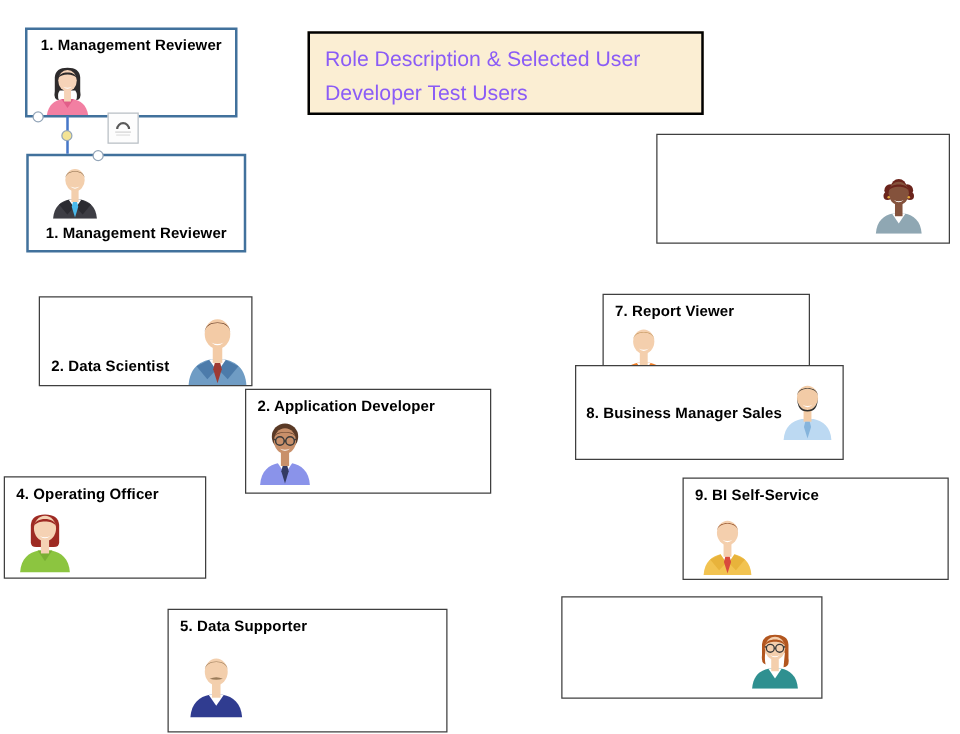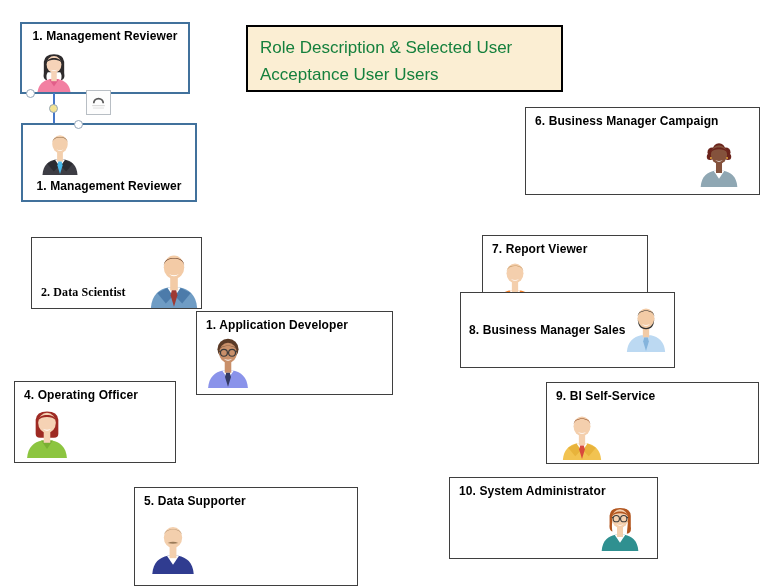--- a/index.html
+++ b/index.html
@@ -12,45 +12,45 @@
     overflow:hidden;
   }
   .card.selected{border:2px solid #41719C;}
   .card-label{
     position:absolute;font-weight:700;font-size:12px;color:#000000;white-space:nowrap;
     letter-spacing:0.1px;
   }
   .lp-top-center{top:5px;left:0;width:100%;text-align:center;}
   .lp-bottom-center{bottom:7px;left:0;width:100%;text-align:center;}
   .lp-top-left{top:6px;left:9px;}
-  .lp-bottom-left{bottom:8px;left:9px;font-family:Liberation Serif, serif;}
+  .lp-bottom-left{bottom:8px;left:9px;}
   .lp-middle-left{top:50%;left:8px;transform:translateY(-50%);}
   .avatar{position:absolute;}
   #title-box{
     position:absolute;background:#FBEED3;border:2px solid #000;box-sizing:border-box;
-    padding:7px 12px;font-size:17px;line-height:1.6;color:#15803d;font-weight:400;
+    padding:7px 12px;font-size:17px;line-height:1.6;color:#8b5cf6;font-weight:400;
   }
   .connector-line{position:absolute;background:#4677C8;width:2px;}
   .handle{
     position:absolute;width:9px;height:9px;border-radius:50%;
     background:#FFFFFF;border:1px solid #93A5B8;box-sizing:border-box;
   }
   .handle.adjust{background:#F3E394;}
   #arc-button{
     position:absolute;background:#FDFDFD;border:1px solid #B8BEC4;box-sizing:border-box;
     display:flex;align-items:center;justify-content:center;
   }
 </style>
 </head>
 <body>
 
 <div id="canvas">
   <div id="title-box" style="left: 246px; top: 25px; width: 317px; height: 67px;">
     <div>Role Description &amp; Selected User</div>
-    <div>Acceptance User Users</div>
+    <div>Developer Test Users</div>
   </div>
   <div id="cards">
       <div class="card selected" style="left: 20px; top: 22px; width: 170px; height: 72px;">
     <span class="card-label lp-top-center">1. Management Reviewer</span>
     <div class="avatar" style="left: 11px; top: 21px; width: 42px; height: 49px;"><svg viewBox="0 0 64 64" width="100%" height="100%" preserveAspectRatio="xMidYMax meet">
             <path d="M16.5,15 Q17.5,3.5 32,3.5 Q46.5,3.5 47.5,15 L47.5,32 Q49.5,42 42.5,43 Q45,36 41.5,31 L22.5,31 Q19,36 21.5,43 Q14.5,42 16.5,32 Z" fill="#2E2B2C"></path>
             <path d="M6.5,64 C7.5,49.5 15.5,43.5 25.5,41.5 L38.5,41.5 C48.5,43.5 56.5,49.5 57.5,64 Z" fill="#F27FA2"></path>
             <path d="M24.5,41.5 L32,52.5 L39.5,41.5 Z" fill="#E25E89"></path>
             <rect x="27.8" y="28" width="8.4" height="16.5" fill="#F6D3B8"></rect>
             <ellipse cx="32" cy="19" rx="11.3" ry="13" fill="#F6D3B8"></ellipse>
@@ -80,40 +80,40 @@
             <path d="M38.5,41.5 L32,49.5 L41,59 L50.5,47.5 Z" fill="#4C7BAA"></path>
             <path d="M24.5,41.5 L32,52.5 L39.5,41.5 Z" fill="#FFFFFF"></path>
             <rect x="27.8" y="28" width="8.4" height="16.5" fill="#F3CBA6"></rect>
             <path d="M29.6,44.5 L34.4,44.5 L35.8,50 L32,62.5 L28.2,50 Z" fill="#9E3A33"></path>
             <ellipse cx="32" cy="19" rx="11.3" ry="13" fill="#F3CBA6"></ellipse>
             <path d="M26.5,26.5 Q32,31.5 37.5,26.5 Q32,29.2 26.5,26.5 Z" fill="#FFFFFF"></path>
             <path d="M20.7,18 C20.7,6.5 43.3,6.5 43.3,18 C43.3,11.5 38.5,8.8 32,8.8 C25.5,8.8 20.7,11.5 20.7,18 Z" fill="#59301B"></path>
           </svg></div>
   </div>
       <div class="card" style="left: 196px; top: 311px; width: 197px; height: 84px;">
-    <span class="card-label lp-top-left">1. Application Developer</span>
+    <span class="card-label lp-top-left">2. Application Developer</span>
     <div class="avatar" style="left: 6px; top: 18px; width: 50px; height: 58px;"><svg viewBox="0 0 64 64" width="100%" height="100%" preserveAspectRatio="xMidYMax meet">
             <circle cx="32" cy="14.5" r="13.5" fill="#5A3A26"></circle>
             <path d="M6.5,64 C7.5,49.5 15.5,43.5 25.5,41.5 L38.5,41.5 C48.5,43.5 56.5,49.5 57.5,64 Z" fill="#8A93EA"></path>
             <path d="M24.5,41.5 L32,52.5 L39.5,41.5 Z" fill="#FFFFFF"></path>
             <rect x="27.8" y="28" width="8.4" height="16.5" fill="#C9906A"></rect>
             <path d="M29.6,44.5 L34.4,44.5 L35.8,50 L32,62.5 L28.2,50 Z" fill="#333A63"></path>
             <ellipse cx="32" cy="19" rx="11.3" ry="13" fill="#C9906A"></ellipse>
             <path d="M26.5,26.5 Q32,31.5 37.5,26.5 Q32,29.2 26.5,26.5 Z" fill="#FFFFFF"></path>
             <path d="M20.7,16.5 C20.7,8 43.3,8 43.3,16.5 C43.3,11.8 38.5,9.8 32,9.8 C25.5,9.8 20.7,11.8 20.7,16.5 Z" fill="#5A3A26"></path>
             <g stroke="#3A3A3A" stroke-width="1.5" fill="none">
               <circle cx="26.8" cy="19" r="4.4"></circle>
               <circle cx="37.2" cy="19" r="4.4"></circle>
               <line x1="31.2" y1="19" x2="32.8" y2="19"></line>
               <line x1="22.4" y1="18" x2="20.9" y2="17"></line>
               <line x1="41.6" y1="18" x2="43.1" y2="17"></line>
             </g>
           </svg></div>
   </div>
-      <div class="card" style="left: 14px; top: 381px; width: 162px; height: 82px;">
+      <div class="card" style="left: 3px; top: 381px; width: 162px; height: 82px;">
     <span class="card-label lp-top-left">4. Operating Officer</span>
     <div class="avatar" style="left: 7px; top: 18px; width: 50px; height: 58px;"><svg viewBox="0 0 64 64" width="100%" height="100%" preserveAspectRatio="xMidYMax meet">
             <path d="M17.5,33 L17.5,15 Q18.5,4.5 32,4.5 Q45.5,4.5 46.5,15 L46.5,33 Q46.5,38 41,38 L23,38 Q17.5,38 17.5,33 Z" fill="#9E2A23"></path>
             <path d="M6.5,64 C7.5,49.5 15.5,43.5 25.5,41.5 L38.5,41.5 C48.5,43.5 56.5,49.5 57.5,64 Z" fill="#8CC540"></path>
             <path d="M24.5,41.5 L32,52.5 L39.5,41.5 Z" fill="#79AF33"></path>
             <rect x="27.8" y="28" width="8.4" height="16.5" fill="#F5D2B4"></rect>
             <ellipse cx="32" cy="19" rx="11.3" ry="13" fill="#F5D2B4"></ellipse>
             <path d="M26.5,26.5 Q32,31.5 37.5,26.5 Q32,29.2 26.5,26.5 Z" fill="#FFFFFF"></path>
             <path d="M20.7,16 C21.5,6.8 42.5,6.8 43.3,16 C39.5,10.2 24.5,10.2 20.7,16 Z" fill="#9E2A23"></path>
           </svg></div>
@@ -123,21 +123,20 @@
     <div class="avatar" style="left: 12px; top: 26px; width: 52px; height: 60px;"><svg viewBox="0 0 64 64" width="100%" height="100%" preserveAspectRatio="xMidYMax meet">
             <path d="M6.5,64 C7.5,49.5 15.5,43.5 25.5,41.5 L38.5,41.5 C48.5,43.5 56.5,49.5 57.5,64 Z" fill="#303C90"></path>
             <path d="M24.5,41.5 L32,52.5 L39.5,41.5 Z" fill="#FFFFFF"></path>
             <rect x="27.8" y="28" width="8.4" height="16.5" fill="#F3CFAD"></rect>
             <ellipse cx="32" cy="19" rx="11.3" ry="13" fill="#F3CFAD"></ellipse>
             <path d="M25.5,25.8 Q32,22.8 38.5,25.8 Q32,27.8 25.5,25.8 Z" fill="#9A7B59"></path>
             <path d="M20.7,18 C20.7,6.5 43.3,6.5 43.3,18 C43.3,11.5 38.5,8.8 32,8.8 C25.5,8.8 20.7,11.5 20.7,18 Z" fill="#9A7B59"></path>
           </svg></div>
   </div>
       <div class="card" style="left: 525px; top: 107px; width: 235px; height: 88px;">
-    <span class="card-label lp-top-left">6. Business Manager Campaign</span>
     <div class="avatar" style="left: 170px; top: 25px; width: 46px; height: 54px;"><svg viewBox="0 0 64 64" width="100%" height="100%" preserveAspectRatio="xMidYMax meet">
             <circle cx="32" cy="11.5" r="8.5" fill="#6B241C"></circle>
             <circle cx="22.5" cy="15.5" r="6.5" fill="#6B241C"></circle>
             <circle cx="41.5" cy="15.5" r="6.5" fill="#6B241C"></circle>
             <circle cx="19.5" cy="22" r="4.5" fill="#6B241C"></circle>
             <circle cx="44.5" cy="22" r="4.5" fill="#6B241C"></circle>
             <path d="M6.5,64 C7.5,49.5 15.5,43.5 25.5,41.5 L38.5,41.5 C48.5,43.5 56.5,49.5 57.5,64 Z" fill="#8FA7B3"></path>
             <path d="M24.5,41.5 L32,52.5 L39.5,41.5 Z" fill="#FFFFFF"></path>
             <rect x="27.8" y="28" width="8.4" height="16.5" fill="#84523C"></rect>
             <ellipse cx="32" cy="19" rx="11.3" ry="13" fill="#84523C"></ellipse>
@@ -178,21 +177,20 @@
             <path d="M38.5,41.5 L32,49.5 L41,59 L50.5,47.5 Z" fill="#E8B33B"></path>
             <path d="M24.5,41.5 L32,52.5 L39.5,41.5 Z" fill="#FFFFFF"></path>
             <rect x="27.8" y="28" width="8.4" height="16.5" fill="#F4CFAD"></rect>
             <path d="M29.6,44.5 L34.4,44.5 L35.8,50 L32,62.5 L28.2,50 Z" fill="#D94A3D"></path>
             <ellipse cx="32" cy="19" rx="11.3" ry="13" fill="#F4CFAD"></ellipse>
             <path d="M26.5,26.5 Q32,31.5 37.5,26.5 Q32,29.2 26.5,26.5 Z" fill="#FFFFFF"></path>
             <path d="M20.7,18 C20.7,6.5 43.3,6.5 43.3,18 C43.3,11.5 38.5,8.8 32,8.8 C25.5,8.8 20.7,11.5 20.7,18 Z" fill="#8C4A22"></path>
           </svg></div>
   </div>
       <div class="card" style="left: 449px; top: 477px; width: 209px; height: 82px;">
-    <span class="card-label lp-top-left">10. System Administrator</span>
     <div class="avatar" style="left: 147px; top: 18px; width: 46px; height: 55px;"><svg viewBox="0 0 64 64" width="100%" height="100%" preserveAspectRatio="xMidYMax meet">
             <path d="M17.5,14.5 Q18.5,4 32,4 Q46.5,4 47,15 L47,30 Q48.5,39.5 41.5,40 L43,24 L21.5,22 Q20,30 21.5,37 Q16.5,35.5 17.5,27 Z" fill="#B2561F"></path>
             <path d="M6.5,64 C7.5,49.5 15.5,43.5 25.5,41.5 L38.5,41.5 C48.5,43.5 56.5,49.5 57.5,64 Z" fill="#2F9090"></path>
             <path d="M24.5,41.5 L32,52.5 L39.5,41.5 Z" fill="#FFFFFF"></path>
             <rect x="27.8" y="28" width="8.4" height="16.5" fill="#F4CFAD"></rect>
             <ellipse cx="32" cy="19" rx="11.3" ry="13" fill="#F4CFAD"></ellipse>
             <path d="M26.5,26.5 Q32,31.5 37.5,26.5 Q32,29.2 26.5,26.5 Z" fill="#FFFFFF"></path>
             <path d="M20.7,16 C21.5,6.8 42.5,6.8 43.3,16 C39.5,10.2 24.5,10.2 20.7,16 Z" fill="#B2561F"></path>
             <g stroke="#3A3A3A" stroke-width="1.5" fill="none">
               <circle cx="26.8" cy="19" r="4.4"></circle>

